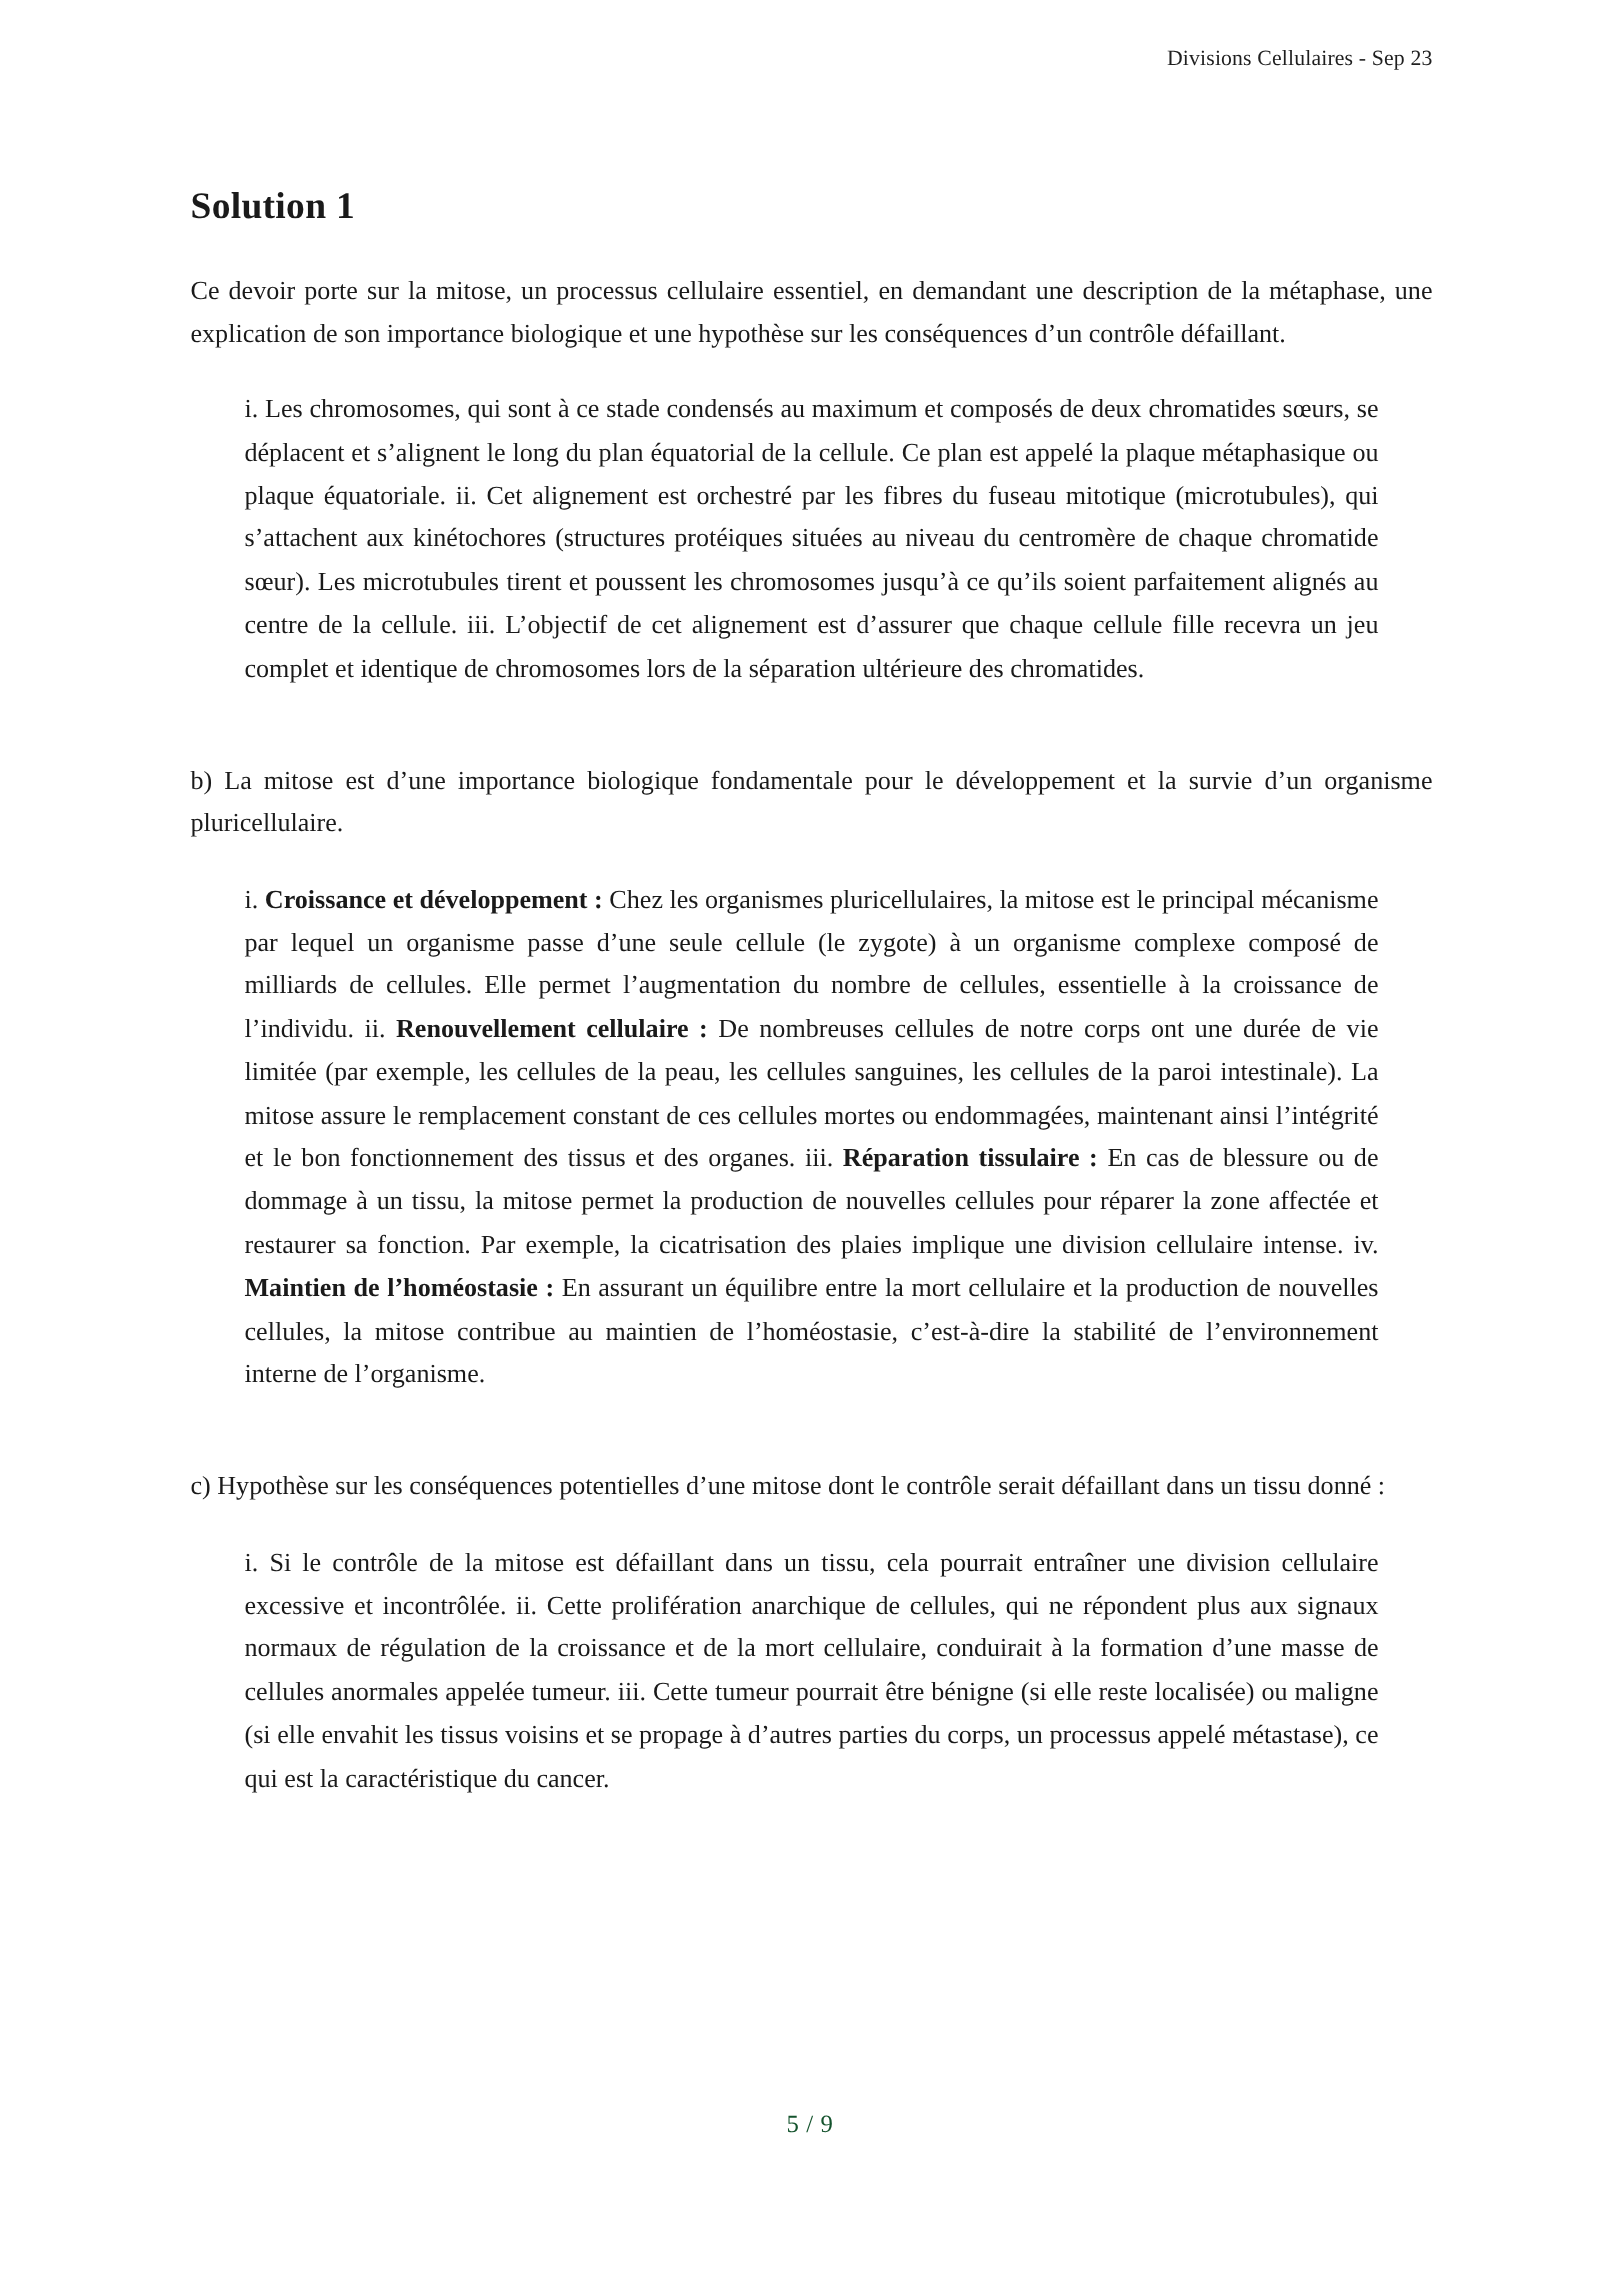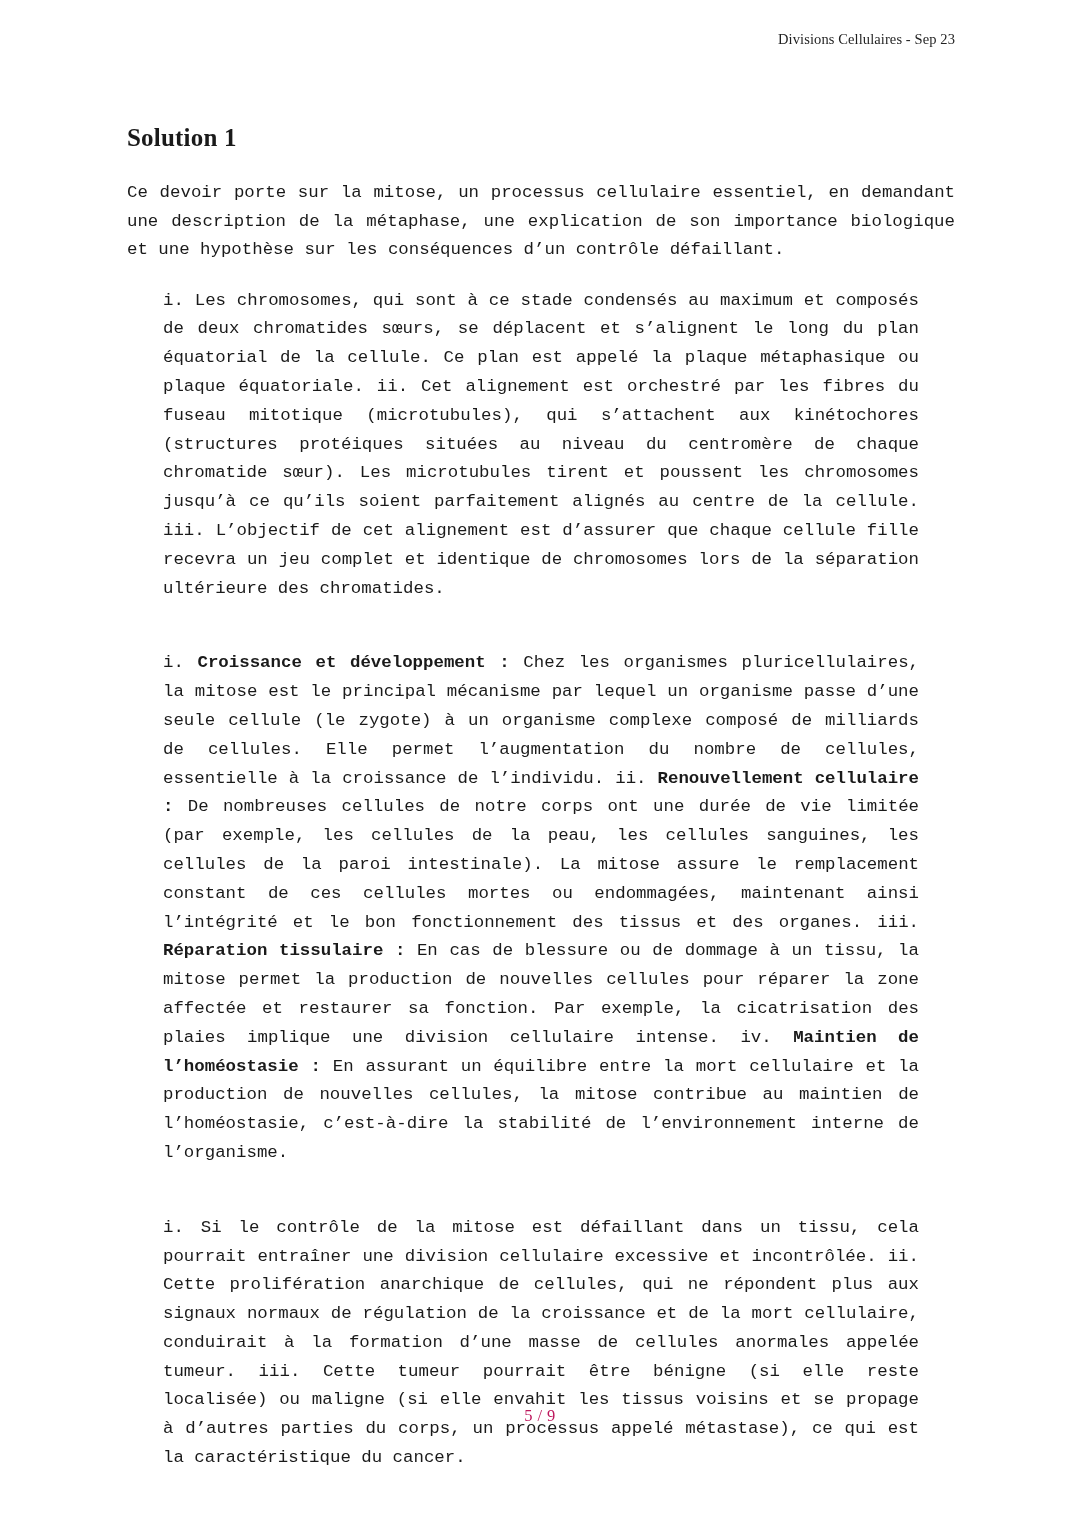--- a/index.html
+++ b/index.html
@@ -53,21 +53,20 @@
     line-height: 1.2;
   }
 
   p {
     margin: 0 0 13px 0;
     font-size: 17.4px;
     line-height: 1.64;
     text-align: justify;
     text-justify: inter-word;
     hyphens: manual;
-    font-family: Liberation Mono, monospace;
   }
 
   
   .indent-block {
     margin: 20px 0 20px 0;
     padding-left: 20px;
     padding-right: 20px;
   }
   .indent-block p {
     margin: 16px;
@@ -83,21 +82,21 @@
   b, .b { font-weight: bold; }
 
   
   .page-footer {
     position: absolute;
     left: 0;
     right: 0;
     top: 1406px;
     text-align: center;
     font-size: 16.5px;
-    color: #be185d;
+    color: #14532d;
     letter-spacing: 0.4px;
   }
 </style>
 </head>
 <body>
 
 <div class="page">
 
   <div class="running-header">Divisions Cellulaires - Sep 23</div>
 
@@ -105,25 +104,27 @@
 
     <h1 class="doc-title">Solution 1</h1>
 
     <p>Ce devoir porte sur la mitose, un processus cellulaire essentiel, en demandant une description de la métaphase, une explication de son importance biologique et une hypothèse sur les conséquences d’un contrôle défaillant.</p>
 
 
     <div class="indent-block block-a">
       <p>i. Les chromosomes, qui sont à ce stade condensés au maximum et composés de deux chromatides sœurs, se déplacent et s’alignent le long du plan équatorial de la cellule. Ce plan est appelé la plaque métaphasique ou plaque équatoriale. ii. Cet alignement est orchestré par les fibres du fuseau mitotique (microtubules), qui s’attachent aux kinétochores (structures protéiques situées au niveau du centromère de chaque chromatide sœur). Les microtubules tirent et poussent les chromosomes jusqu’à ce qu’ils soient parfaitement alignés au centre de la cellule. iii. L’objectif de cet alignement est d’assurer que chaque cellule fille recevra un jeu complet et identique de chromosomes lors de la séparation ultérieure des chromatides.</p>
     </div>
 
+    <p>b) La mitose est d’une importance biologique fondamentale pour le développement et la survie d’un organisme pluricellulaire.</p>
 
     <div class="indent-block block-b">
       <p><span>i. </span><b>Croissance et développement :</b><span> Chez les organismes pluricellulaires, la mitose est le principal mécanisme par lequel un organisme passe d’une seule cellule (le zygote) à un organisme complexe composé de milliards de cellules. Elle permet l’augmentation du nombre de cellules, essentielle à la croissance de l’individu. ii. </span><b>Renouvellement cellulaire :</b><span> De nombreuses cellules de notre corps ont une durée de vie limitée (par exemple, les cellules de la peau, les cellules sanguines, les cellules de la paroi intestinale). La mitose assure le remplacement constant de ces cellules mortes ou endommagées, maintenant ainsi l’intégrité et le bon fonctionnement des tissus et des organes. iii. </span><b>Réparation tissulaire :</b><span> En cas de blessure ou de dommage à un tissu, la mitose permet la production de nouvelles cellules pour réparer la zone affectée et restaurer sa fonction. Par exemple, la cicatrisation des plaies implique une division cellulaire intense. iv. </span><b>Maintien de l’homéostasie :</b><span> En assurant un équilibre entre la mort cellulaire et la production de nouvelles cellules, la mitose contribue au maintien de l’homéostasie, c’est-à-dire la stabilité de l’environnement interne de l’organisme.</span></p>
     </div>
 
+    <p>c) Hypothèse sur les conséquences potentielles d’une mitose dont le contrôle serait défaillant dans un tissu donné :</p>
 
     <div class="indent-block block-c">
       <p>i. Si le contrôle de la mitose est défaillant dans un tissu, cela pourrait entraîner une division cellulaire excessive et incontrôlée. ii. Cette prolifération anarchique de cellules, qui ne répondent plus aux signaux normaux de régulation de la croissance et de la mort cellulaire, conduirait à la formation d’une masse de cellules anormales appelée tumeur. iii. Cette tumeur pourrait être bénigne (si elle reste localisée) ou maligne (si elle envahit les tissus voisins et se propage à d’autres parties du corps, un processus appelé métastase), ce qui est la caractéristique du cancer.</p>
     </div>
 
   </div>
 
   <div class="page-footer">5 / 9</div>
 
 </div>

